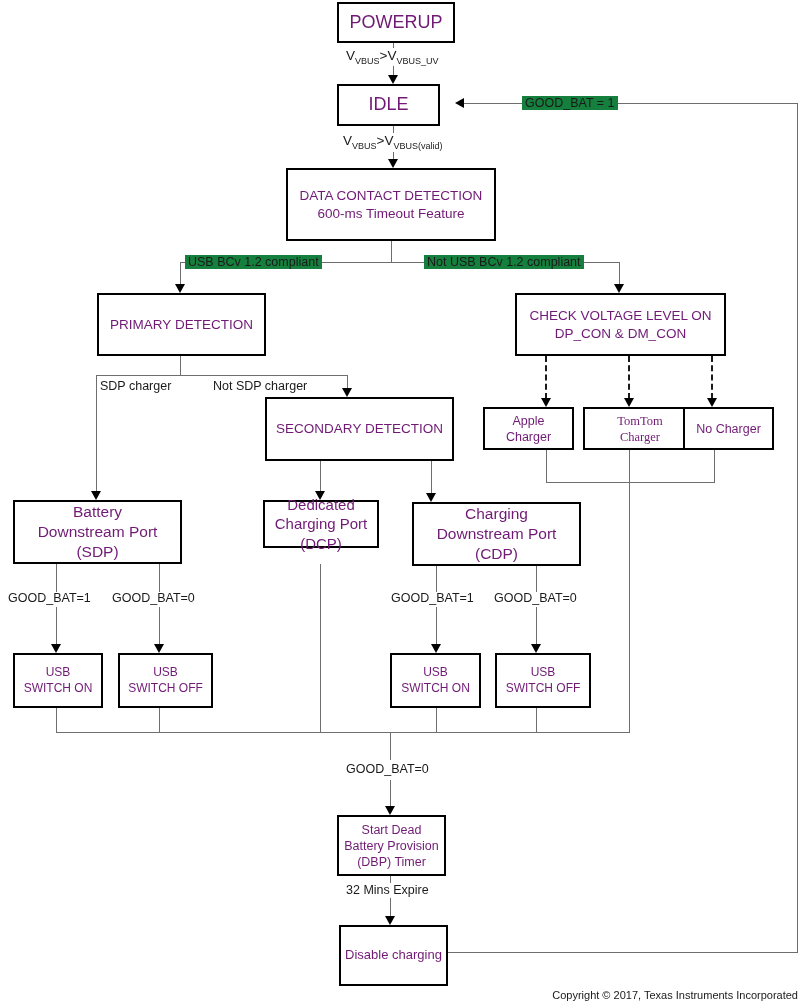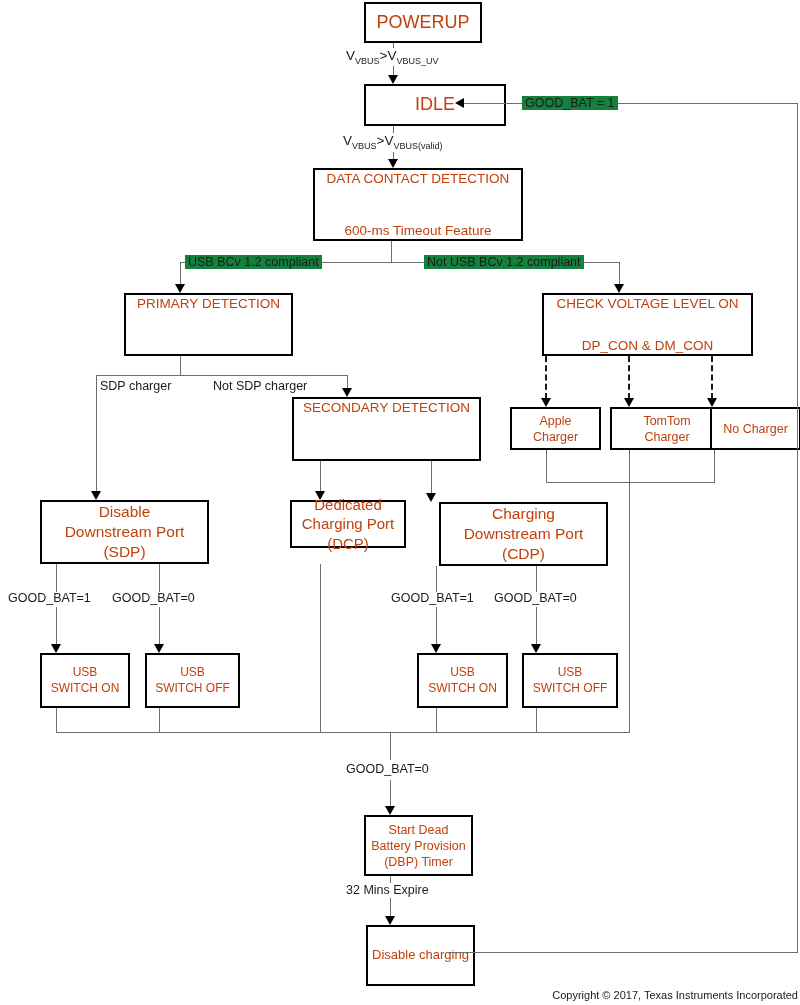--- a/index.html
+++ b/index.html
@@ -3,52 +3,52 @@
 <meta charset="utf-8">
 <style>
   html,body{margin:0;padding:0;background:#fff;}
   #canvas{
     position:relative;width:800px;height:1005px;background:#fff;
     font-family:"Liberation Sans",sans-serif;color:#1a1a1a;overflow:hidden;
   }
   .box{
     position:absolute;border:2px solid #000;background:#fff;box-sizing:border-box;
     display:flex;flex-direction:column;align-items:center;justify-content:center;
-    text-align:center;font-size:13px;line-height:1.28;color:#c2410c;margin-left:27px;
+    text-align:center;font-size:13px;line-height:1.28;color:#701a75;
   }
   .ln{position:absolute;background:#6e6e6e;}
   .hln{height:1px;}
   .vln{width:1px;}
   .arr-d{position:absolute;width:0;height:0;border-left:5px solid transparent;
     border-right:5px solid transparent;border-top:9px solid #000;}
   .arr-l{position:absolute;width:0;height:0;border-top:5px solid transparent;
     border-bottom:5px solid transparent;border-right:9px solid #000;}
   .dash{position:absolute;width:0;border-left:2px dashed #1a1a1a;}
   .lbl{position:absolute;font-size:12.5px;white-space:nowrap;color:#1a1a1a;}
   .onln{background:#15803d;padding:0 3px;}
   .vlab{position:absolute;font-size:13.5px;white-space:nowrap;background:#fff;padding:0 2px;}
   .vlab sub{font-size:9px;}
   .f18{font-size:18px;}
-  .f135{font-size:13.5px;justify-content:space-between;}
+  .f135{font-size:13.5px;}
   .f125{font-size:12.5px;}
   .f12{font-size:12px;}
   .f155{font-size:15.5px;}
   .f15{font-size:15px;}
   .copyright{position:absolute;font-size:11px;color:#1a1a1a;white-space:nowrap;}
 </style>
 </head>
 <body>
 
 <div id="canvas">
 
   <div class="box f18" style="left:337px;top:2px;width:118px;height:41px;">
     <div>POWERUP</div>
   </div>
 
-  <div class="box f18" style="left:337px;top:84px;width:142px;height:42px;">
+  <div class="box f18" style="left:337px;top:84px;width:103px;height:42px;">
     <div>IDLE</div>
   </div>
 
   <div class="box f135" style="left:286px;top:168px;width:210px;height:73px;">
     <div>DATA CONTACT DETECTION</div>
     <div>600-ms Timeout Feature</div>
   </div>
 
   <div class="box f135" style="left:515px;top:293px;width:211px;height:63px;">
     <div>CHECK VOLTAGE LEVEL ON</div>
@@ -61,31 +61,31 @@
 
   <div class="box f135" style="left:265px;top:397px;width:189px;height:64px;">
     <div>SECONDARY DETECTION</div>
   </div>
 
   <div class="box f125" style="left:483px;top:407px;width:91px;height:43px;">
     <div>Apple</div>
     <div>Charger</div>
   </div>
 
-  <div class="box f125" style="left:583px;top:407px;width:114px;height:43px;">
+  <div class="box f125" style="left:583px;top:407px;width:114px;height:43px;font-family:Liberation Serif, serif;">
     <div>TomTom</div>
     <div>Charger</div>
   </div>
 
   <div class="box f125" style="left:683px;top:407px;width:91px;height:43px;">
     <div>No Charger</div>
   </div>
 
   <div class="box f155" style="left:13px;top:500px;width:169px;height:64px;">
-    <div>Disable</div>
+    <div>Battery</div>
     <div>Downstream Port</div>
     <div>(SDP)</div>
   </div>
 
   <div class="box f15" style="left:263px;top:500px;width:116px;height:48px;">
     <div>Dedicated</div>
     <div>Charging Port</div>
     <div>(DCP)</div>
   </div>
 

